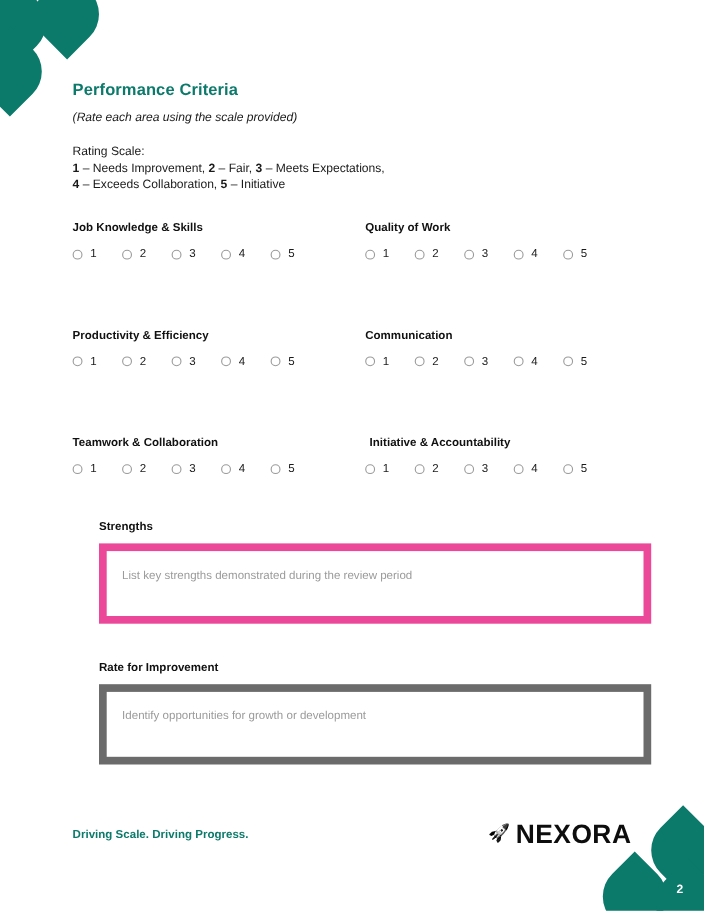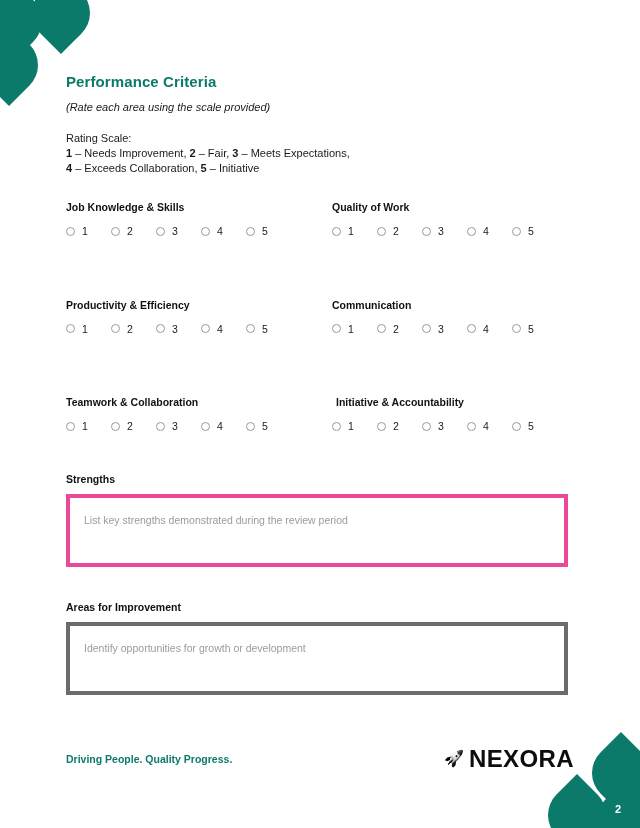--- a/index.html
+++ b/index.html
@@ -108,32 +108,32 @@
     flex: none;
   }
   .option-label {
     font-size: 10.5px;
     color: #1a1a1a;
     margin-left: 7px;
     line-height: 1;
   }
 
   
-  .field-block { margin-top: 41px; }
+  .field-block { margin-top: 41px; margin-left: 24px; }
   .field-block.second { margin-top: 34px; }
   .field-label {
     font-size: 10.5px;
     font-weight: bold;
     color: #111111;
     margin-bottom: 9px;
   }
   .text-box {
     width: 502px;
     height: 73px;
-    border: 4px solid #ec4899;
+    border: 7px solid #ec4899;
     background: #ffffff;
     box-sizing: border-box;
     padding: 12px 14px;
   }
   .text-box.light { border-color: #6b6b6b; }
   .text-placeholder {
     font-size: 10.5px;
     color: #9b9b9b;
   }
 
@@ -358,27 +358,27 @@
   </div>
 
   <div class="field-block">
     <div class="field-label">Strengths</div>
     <div class="text-box">
       <span class="text-placeholder">List key strengths demonstrated during the review period</span>
     </div>
   </div>
 
   <div class="field-block second">
-    <div class="field-label">Areas for Improvement</div>
+    <div class="field-label">Rate for Improvement</div>
     <div class="text-box light">
       <span class="text-placeholder">Identify opportunities for growth or development</span>
     </div>
   </div>
 
 </div>
 
 <div class="footer">
-  <div class="tagline">Driving People. Quality Progress.</div>
+  <div class="tagline">Driving Scale. Driving Progress.</div>
   <div class="brand">
     <span class="rocket-icon">🚀</span>
     <span class="brand-name">NEXORA</span>
   </div>
 </div>
 
 </body></html>

